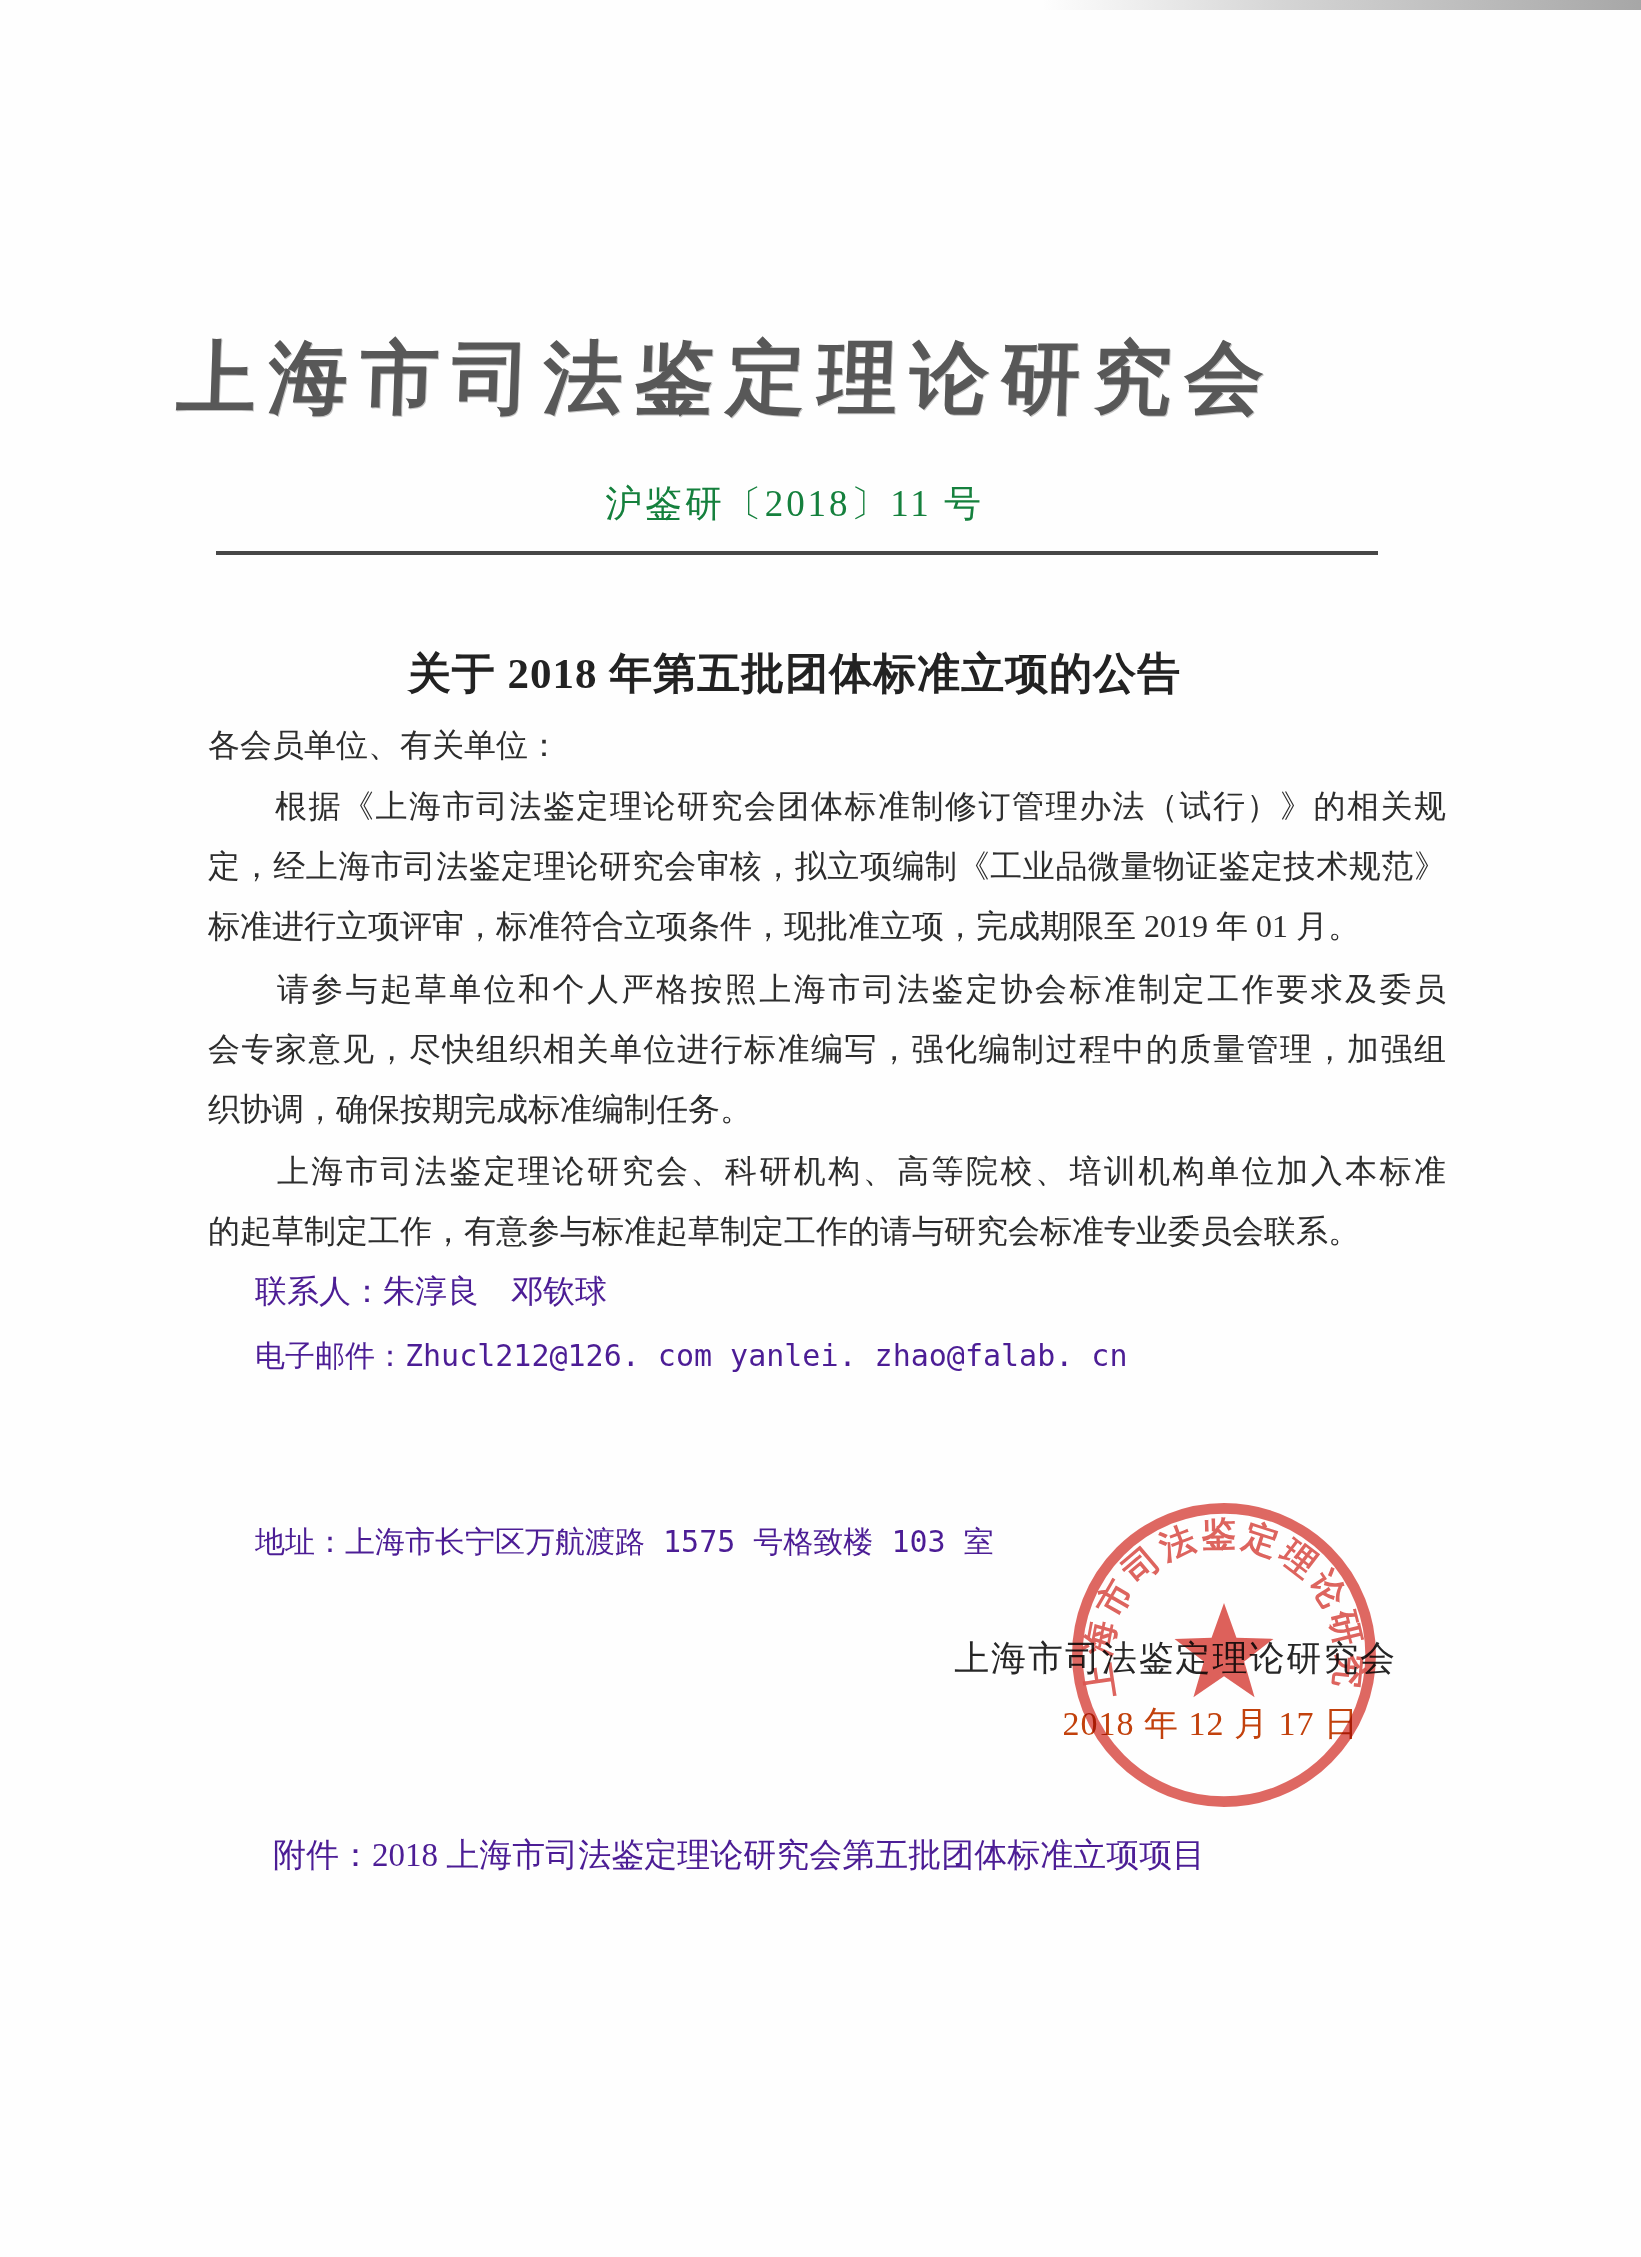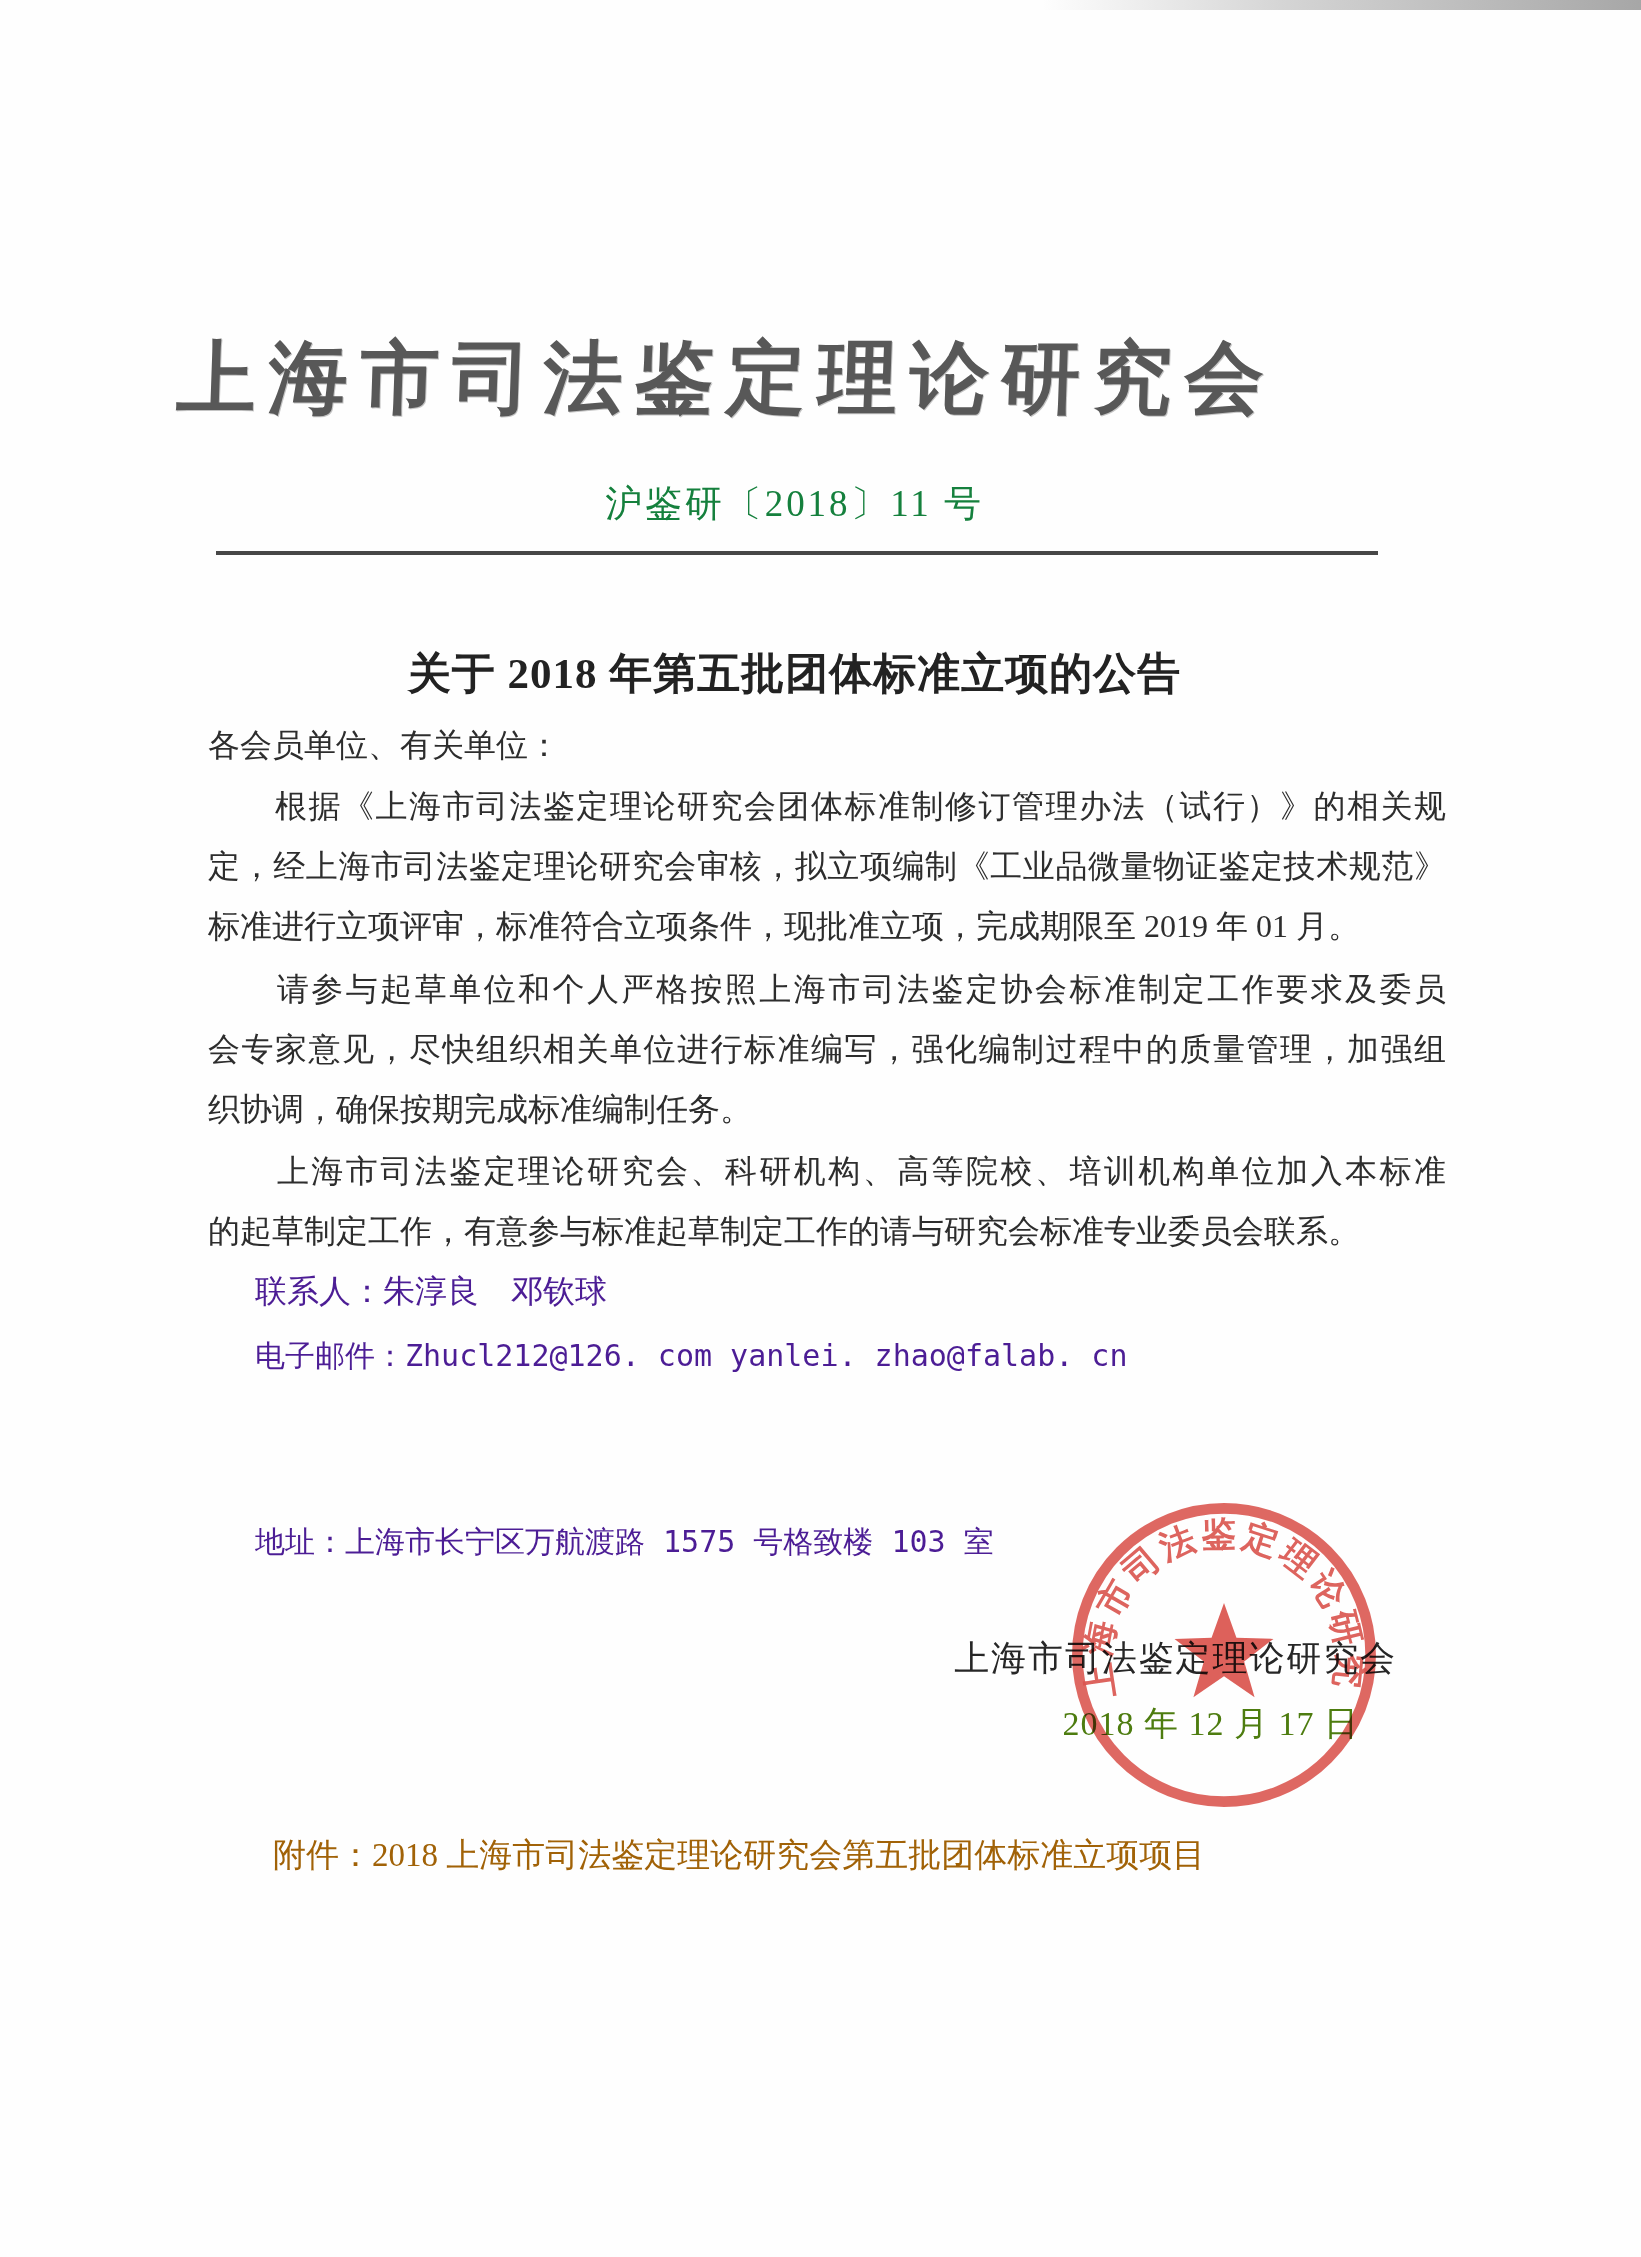--- a/index.html
+++ b/index.html
@@ -49,30 +49,30 @@
     white-space:pre;
   }
   .mono-latin{font-family:"DejaVu Sans Mono","Liberation Mono",monospace;font-size:30px;}
   .sig-org{
     position:absolute;top:1638px;right:244px;
     font-size:35px;line-height:42px;color:#262626;letter-spacing:1.9px;
     z-index:1;white-space:nowrap;
   }
   .sig-date{
     position:absolute;top:1703px;right:282px;
-    font-size:34px;line-height:42px;color:#4d7c0f;letter-spacing:1px;
+    font-size:34px;line-height:42px;color:#c2410c;letter-spacing:1px;
     z-index:1;white-space:nowrap;
   }
   .seal{
     position:absolute;top:1491px;left:1060px;width:328px;height:328px;
     z-index:2;mix-blend-mode:multiply;opacity:.93;
   }
   .attachment{
     position:absolute;top:1834px;left:273px;width:1255px;
-    font-size:33px;line-height:42px;color:#a16207;
+    font-size:33px;line-height:42px;color:#4c1d95;
   }
 </style>
 </head>
 <body>
 
 <div class="page">
 
   <div class="scan-smudge"></div>
 
   <div class="org-header">上海市司法鉴定理论研究会</div>

